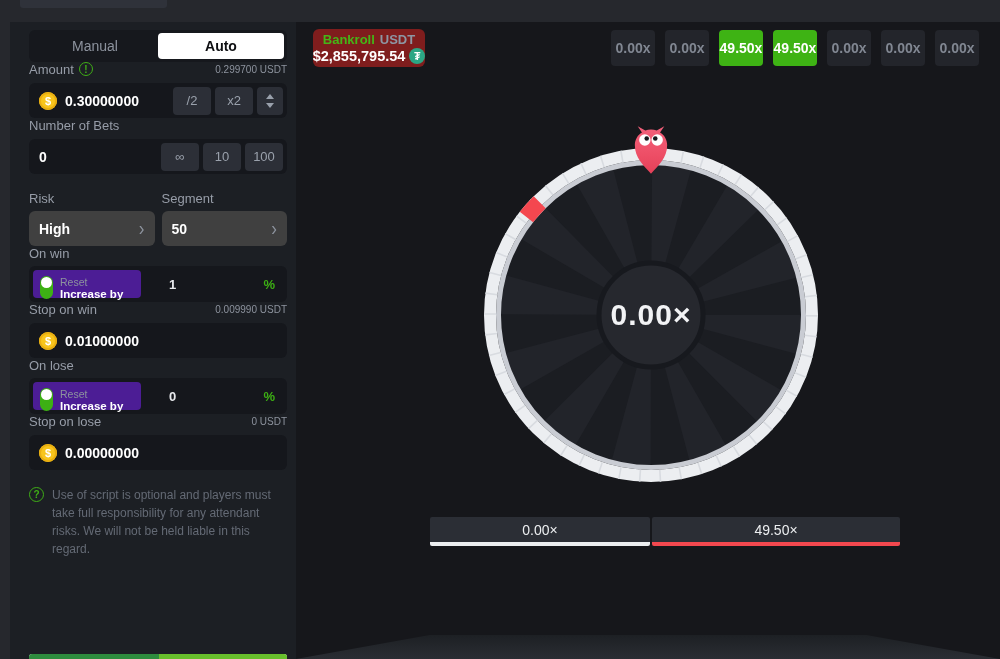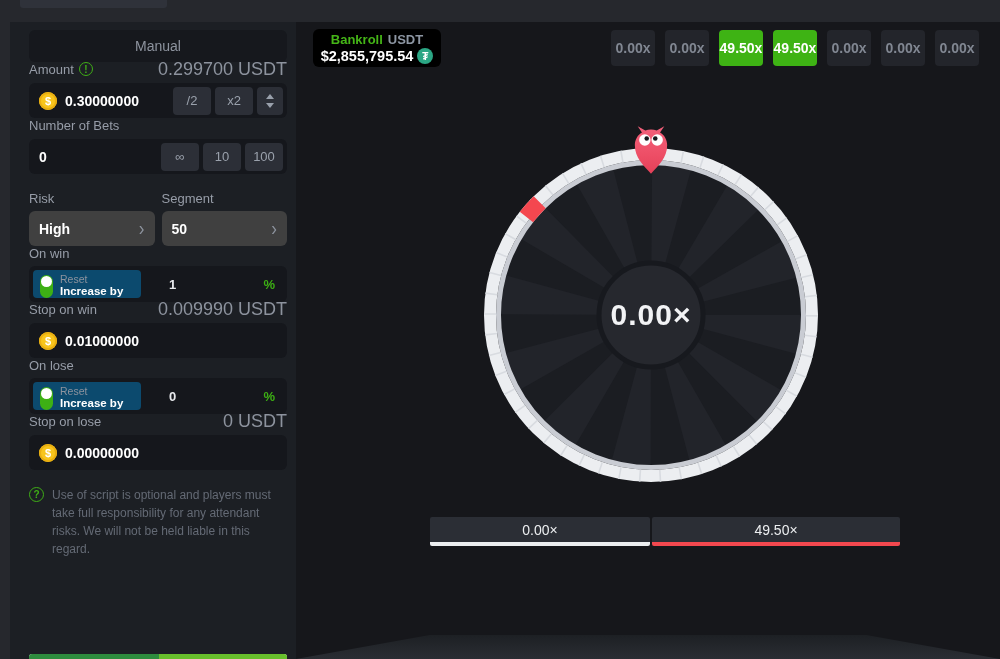--- a/index.html
+++ b/index.html
@@ -17,63 +17,63 @@
   .panel {
     position:absolute; left:10px; top:22px; width:286px; height:637px;
     background:#1c1f24; padding:8px 9px 0 19px;
   }
   .tabs { display:flex; height:32px; background:#16181d; border-radius:6px; padding:3px; }
   .tab { flex:1; display:flex; align-items:center; justify-content:center; font-size:14px; color:#8d939e; border-radius:4px; cursor:pointer; }
   .tab.active { background:#ffffff; color:#0e0f12; font-weight:bold; }
 
   .label-row { display:flex; justify-content:space-between; align-items:center; height:14px; }
   .label-row .lbl { font-size:13px; color:#979da8; display:flex; align-items:center; gap:5px; }
-  .label-row .conv { font-size:18px; color:#8d939e; }
+  .label-row .conv { font-size:10px; color:#8d939e; }
 
   .info-badge { width:14px; height:14px; border:1.5px solid #3fae16; border-radius:50%; color:#3fae16; font-size:10px; font-weight:bold; display:inline-flex; align-items:center; justify-content:center; }
 
   .field { margin-top:7px; height:35px; background:#15171c; border-radius:6px; display:flex; align-items:center; padding:0 4px 0 10px; }
   .coin { width:18px; height:18px; border-radius:50%; background:#f8c51c; color:#fff; font-size:11px; font-weight:bold; display:flex; align-items:center; justify-content:center; flex:0 0 auto; box-shadow:inset 0 0 0 2px #e9ae10; }
   .field .val { margin-left:8px; font-size:14px; font-weight:bold; color:#ffffff; }
   .spacer { flex:1; }
   .fbtn { height:28px; min-width:38px; margin-left:4px; background:#2c2f37; border:none; border-radius:4px; color:#9aa1ac; font-size:13px; font-family:"Liberation Sans",sans-serif; display:flex; align-items:center; justify-content:center; cursor:pointer; padding:0 8px; }
   .stepper { height:28px; width:26px; margin-left:4px; background:#2c2f37; border-radius:4px; display:flex; flex-direction:column; align-items:center; justify-content:center; gap:4px; cursor:pointer; }
   .tri-up { width:0; height:0; border-left:4px solid transparent; border-right:4px solid transparent; border-bottom:5px solid #9aa1ac; }
   .tri-down { width:0; height:0; border-left:4px solid transparent; border-right:4px solid transparent; border-top:5px solid #9aa1ac; }
 
   .two-col { display:flex; gap:7px; }
   .two-col > div { flex:1; }
   .col-lbl { font-size:13px; color:#979da8; margin-top:17px; height:14px; }
   .select { margin-top:6px; height:35px; background:#404040; border-radius:6px; display:flex; align-items:center; justify-content:space-between; padding:0 10px; cursor:pointer; }
   .select .sval { font-size:14px; font-weight:bold; color:#fff; }
   .chev { color:#8d939e; font-size:17px; line-height:1; transform:scaleY(1.2); }
 
   .onrow { margin-top:6px; height:36px; background:#15171c; border-radius:6px; display:flex; align-items:center; padding:4px; }
-  .toggle-box { width:108px; height:28px; background:#0c4a6e; border-radius:4px; display:flex; align-items:flex-end; padding:0 7px; gap:7px; cursor:pointer; }
+  .toggle-box { width:108px; height:28px; background:#4c1d95; border-radius:4px; display:flex; align-items:flex-start; padding:6px 7px; gap:7px; cursor:pointer; }
   .vtoggle { width:13px; height:23px; background:#3db014; border-radius:7px; position:relative; flex:0 0 auto; }
   .vtoggle .knob { position:absolute; top:1px; left:1px; width:11px; height:11px; border-radius:50%; background:#ffffff; }
   .tlabels { display:flex; flex-direction:column; justify-content:center; line-height:1.15; }
   .tlabels .t1 { font-size:10.5px; color:#8d939e; }
   .tlabels .t2 { font-size:11.5px; color:#ffffff; font-weight:bold; }
   .onrow .oval { margin-left:28px; font-size:13px; font-weight:bold; color:#e7e9ec; }
   .onrow .pct { margin-left:auto; margin-right:8px; color:#3db014; font-size:13px; font-weight:bold; }
 
   .disclaimer { margin-top:16px; display:flex; gap:8px; padding-right:14px; }
   .q-badge { width:15px; height:15px; border:1.5px solid #3fae16; border-radius:50%; color:#3fae16; font-size:10px; font-weight:bold; display:flex; align-items:center; justify-content:center; flex:0 0 auto; margin-top:1px; }
   .disclaimer p { font-size:12px; color:#646a75; line-height:1.5; }
 
   .start-btn { position:absolute; left:19px; right:9px; bottom:0; height:5px; border-radius:3px 3px 0 0; overflow:hidden; display:flex; cursor:pointer; border:none; padding:0; }
   .start-btn .half-a { flex:1.02; background:#2e8c3e; }
   .start-btn .half-b { flex:1; background:#68bf2c; }
 
   
   .game { position:absolute; left:296px; top:22px; width:704px; height:637px; background:#16171b; }
   .floor { position:absolute; left:0; right:0; bottom:0; height:24px; background:linear-gradient(to bottom,#1d2024,#2a2d33); clip-path:polygon(0 100%, 19% 0, 81% 0, 100% 100%); }
 
-  .bankroll { position:absolute; left:17px; top:7px; width:128px; height:38px; background:#000000; border-radius:6px; display:flex; flex-direction:column; align-items:center; justify-content:center; gap:1px; }
+  .bankroll { position:absolute; left:17px; top:7px; width:112px; height:38px; background:#7f1d1d; border-radius:6px; display:flex; flex-direction:column; align-items:center; justify-content:center; gap:1px; }
   .bk-line1 { font-size:13px; font-weight:bold; display:flex; gap:5px; }
   .bk-label { color:#45b517; }
   .bk-cur { color:#8d96a3; }
   .bk-line2 { display:flex; align-items:center; gap:4px; font-size:14.5px; font-weight:bold; color:#ffffff; }
   .tether { width:16px; height:16px; border-radius:50%; background:#2ba684; color:#fff; font-size:10px; font-weight:bold; display:flex; align-items:center; justify-content:center; }
 
   .badges { position:absolute; top:8px; right:21px; display:flex; gap:10px; }
   .badge { width:44px; height:36px; background:#23252b; border-radius:4px; display:flex; align-items:center; justify-content:center; font-size:14px; font-weight:bold; color:#818792; cursor:pointer; }
   .badge--win { background:#3eb314; color:#ffffff; }
 
@@ -88,20 +88,21 @@
 </style>
 </head>
 <body>
 
 <div class="top-tab"></div>
 
 <div class="panel">
 
   <div class="tabs">
     <div class="tab">Manual</div>
+    <div class="tab active">Auto</div>
   </div>
 
   <div class="label-row">
     <span class="lbl">
       <span>Amount</span>
       <span class="info-badge">!</span>
     </span>
     <span class="conv">0.299700 USDT</span>
   </div>
   <div class="field">

